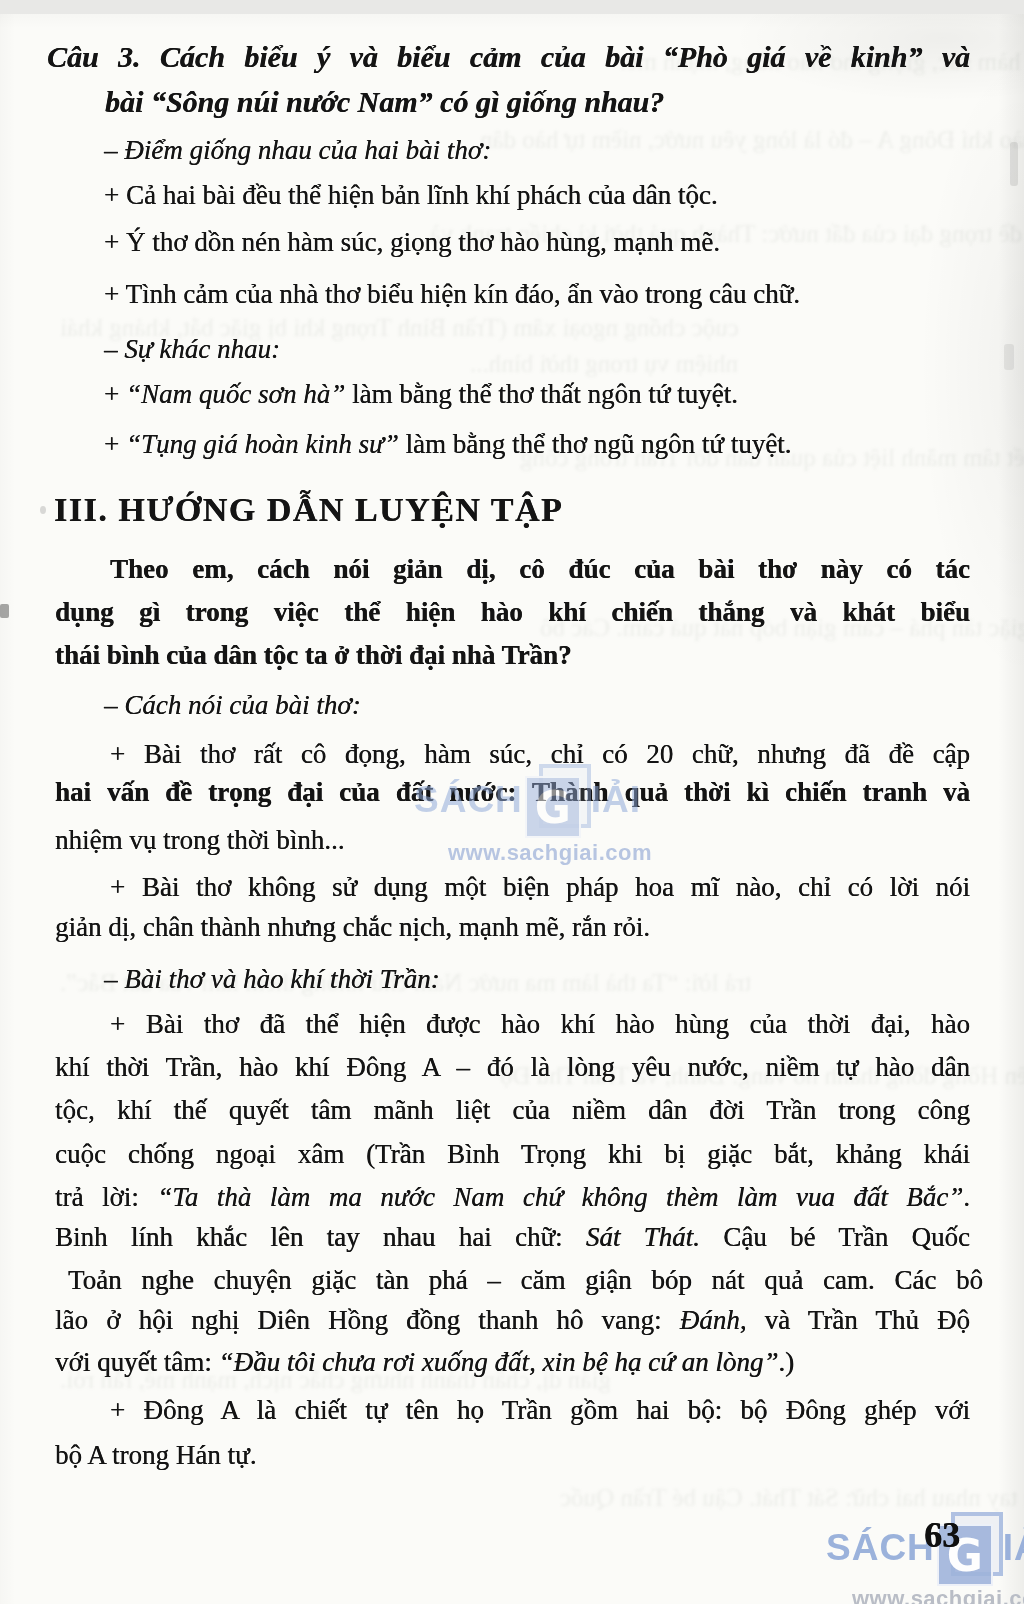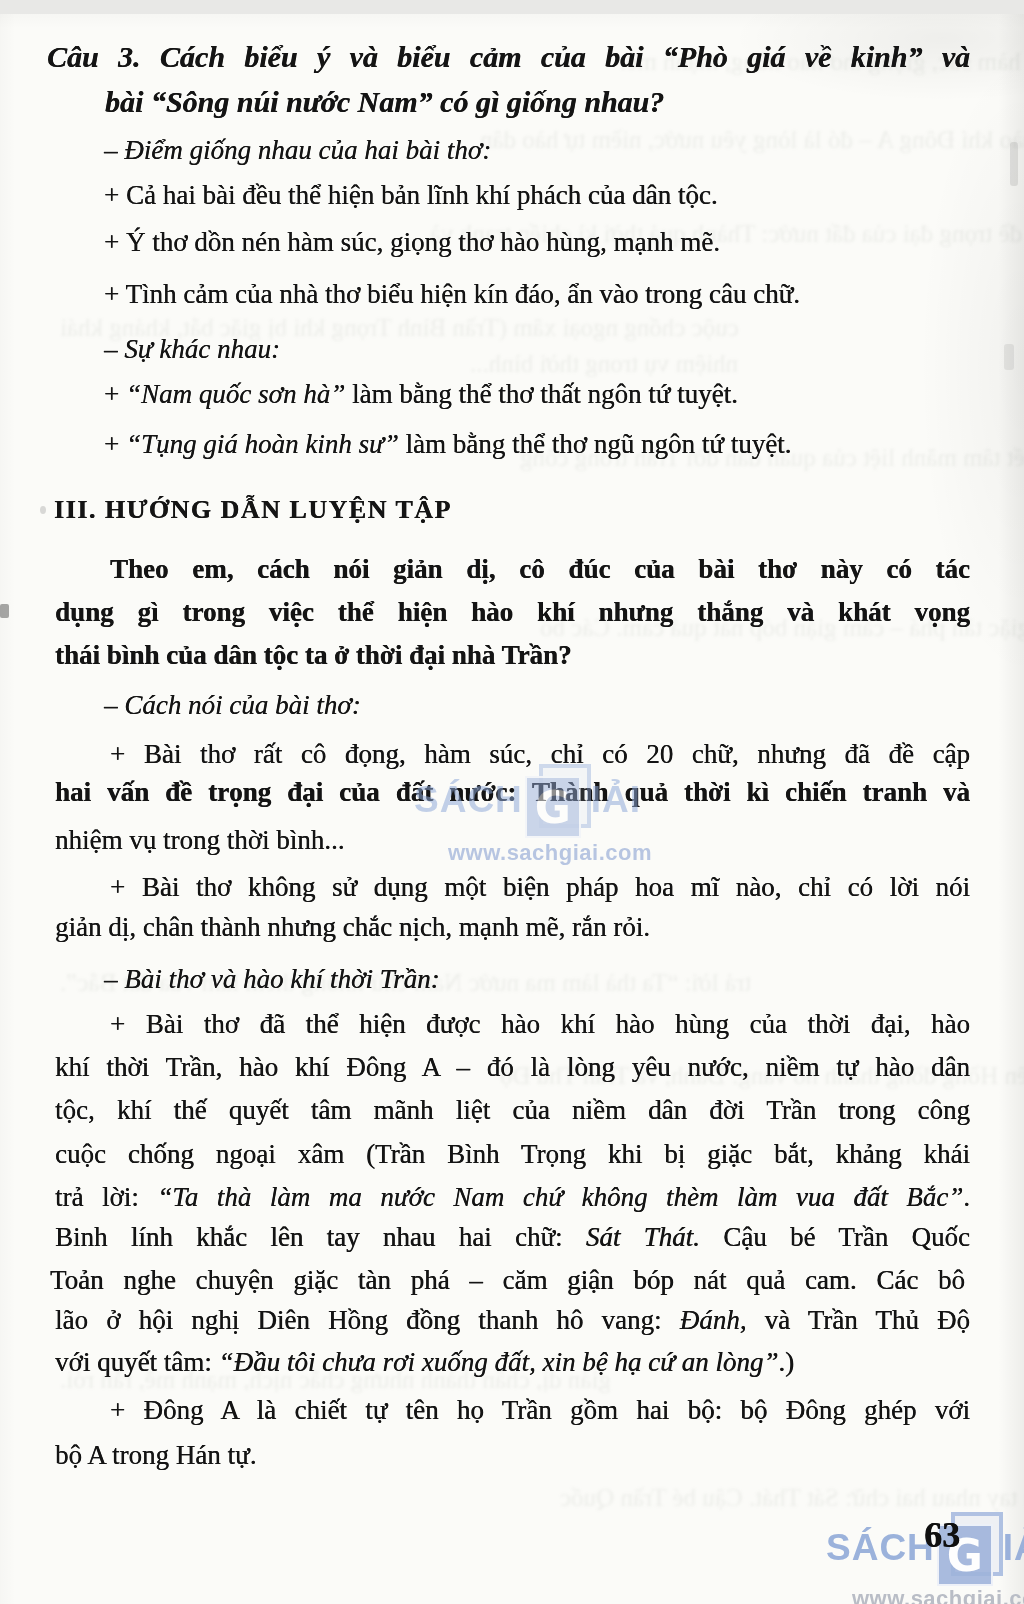--- a/index.html
+++ b/index.html
@@ -24,21 +24,21 @@
     font-size:27px;
     line-height:38px;
     white-space:nowrap;
     text-shadow:0.35px 0 0 currentColor; 
     text-align:right;
   }
   .tline.just{white-space:normal;text-align:justify;text-align-last:justify;}
   .tline.b{font-weight:bold;}
   .tline.i{font-style:italic;}
   .tline .i{font-style:italic;}
-  .tline.hd{font-size:26px;font-weight:bold;letter-spacing:1.5px;line-height:40px;}
+  .tline.hd{font-size:34px;font-weight:bold;letter-spacing:1.5px;line-height:40px;}
   .tline.q{font-size:30px;line-height:42px;}
   
   .ghost{
     position:absolute;
     transform:scaleX(-1);
     filter:blur(1.8px);
     color:rgba(85,95,85,0.085);
     font-size:25px;
     white-space:nowrap;
     pointer-events:none;
@@ -114,36 +114,36 @@
       <div class="tline b i q" style="left: 105px; top: 67px;"><span>bài “Sông núi nước Nam” có gì giống nhau?</span></div>
       <div class="tline i" style="left: 104px; top: 117px;"><span>– Điểm giống nhau của hai bài thơ:</span></div>
       <div class="tline" style="left: 104px; top: 162px;"><span>+ Cả hai bài đều thể hiện bản lĩnh khí phách của dân tộc.</span></div>
       <div class="tline" style="left: 104px; top: 209px;"><span>+ Ý thơ dồn nén hàm súc, giọng thơ hào hùng, mạnh mẽ.</span></div>
       <div class="tline" style="left: 104px; top: 261px;"><span>+ Tình cảm của nhà thơ biểu hiện kín đáo, ẩn vào trong câu chữ.</span></div>
       <div class="tline i" style="left: 104px; top: 316px;"><span>– Sự khác nhau:</span></div>
       <div class="tline" style="left: 104px; top: 361px;"><span>+ </span><span class="i">“Nam quốc sơn hà”</span><span> làm bằng thể thơ thất ngôn tứ tuyệt.</span></div>
       <div class="tline" style="left: 104px; top: 411px;"><span>+ </span><span class="i">“Tụng giá hoàn kinh sư”</span><span> làm bằng thể thơ ngũ ngôn tứ tuyệt.</span></div>
       <div class="tline hd" style="left: 54px; top: 476px;"><span>III. HƯỚNG DẪN LUYỆN TẬP</span></div>
       <div class="tline just b" style="left: 110px; top: 536px; width: 860px;"><span>Theo em, cách nói giản dị, cô đúc của bài thơ này có tác</span></div>
-      <div class="tline just b" style="left: 55px; top: 579px; width: 915px;"><span>dụng gì trong việc thể hiện hào khí nhưng thắng và khát vọng</span></div>
+      <div class="tline just b" style="left: 55px; top: 579px; width: 915px;"><span>dụng gì trong việc thể hiện hào khí chiến thắng và khát biểu</span></div>
       <div class="tline b" style="left: 55px; top: 622px;"><span>thái bình của dân tộc ta ở thời đại nhà Trần?</span></div>
       <div class="tline i" style="left: 104px; top: 672px;"><span>– Cách nói của bài thơ:</span></div>
       <div class="tline just" style="left: 110px; top: 721px; width: 860px;"><span>+ Bài thơ rất cô đọng, hàm súc, chỉ có 20 chữ, nhưng đã đề cập</span></div>
       <div class="tline just" style="left: 55px; top: 759px; width: 915px; font-weight: bold;"><span>hai vấn đề trọng đại của đất nước: Thành quả thời kì chiến tranh và</span></div>
       <div class="tline" style="left: 55px; top: 807px;"><span>nhiệm vụ trong thời bình...</span></div>
       <div class="tline just" style="left: 110px; top: 854px; width: 860px;"><span>+ Bài thơ không sử dụng một biện pháp hoa mĩ nào, chỉ có lời nói</span></div>
       <div class="tline" style="left: 55px; top: 894px;"><span>giản dị, chân thành nhưng chắc nịch, mạnh mẽ, rắn rỏi.</span></div>
       <div class="tline i" style="left: 104px; top: 946px;"><span>– Bài thơ và hào khí thời Trần:</span></div>
       <div class="tline just" style="left: 110px; top: 991px; width: 860px;"><span>+ Bài thơ đã thể hiện được hào khí hào hùng của thời đại, hào</span></div>
       <div class="tline just" style="left: 55px; top: 1034px; width: 915px;"><span>khí thời Trần, hào khí Đông A – đó là lòng yêu nước, niềm tự hào dân</span></div>
       <div class="tline just" style="left: 55px; top: 1077px; width: 915px;"><span>tộc, khí thế quyết tâm mãnh liệt của niềm dân đời Trần trong công</span></div>
       <div class="tline just" style="left: 55px; top: 1121px; width: 915px;"><span>cuộc chống ngoại xâm (Trần Bình Trọng khi bị giặc bắt, khảng khái</span></div>
       <div class="tline just" style="left: 55px; top: 1164px; width: 915px;"><span>trả lời: </span><span class="i">“Ta thà làm ma nước Nam chứ không thèm làm vua đất Bắc”</span><span>.</span></div>
       <div class="tline just" style="left: 55px; top: 1204px; width: 915px;"><span>Binh lính khắc lên tay nhau hai chữ: </span><span class="i">Sát Thát.</span><span> Cậu bé Trần Quốc</span></div>
-      <div class="tline just" style="left: 50px; top: 1247px; width: 915px;"><span>Toản nghe chuyện giặc tàn phá – căm giận bóp nát quả cam. Các bô</span></div>
+      <div class="tline just" style="left: 68px; top: 1247px; width: 915px;"><span>Toản nghe chuyện giặc tàn phá – căm giận bóp nát quả cam. Các bô</span></div>
       <div class="tline just" style="left: 55px; top: 1287px; width: 915px;"><span>lão ở hội nghị Diên Hồng đồng thanh hô vang: </span><span class="i">Đánh,</span><span> và Trần Thủ Độ</span></div>
       <div class="tline" style="left: 55px; top: 1329px;"><span>với quyết tâm: </span><span class="i">“Đầu tôi chưa rơi xuống đất, xin bệ hạ cứ an lòng”</span><span>.)</span></div>
       <div class="tline just" style="left: 110px; top: 1377px; width: 860px;"><span>+ Đông A là chiết tự tên họ Trần gồm hai bộ: bộ Đông ghép với</span></div>
       <div class="tline" style="left: 55px; top: 1422px;"><span>bộ A trong Hán tự.</span></div>
     </div>
 
   <div class="wm wm-mid">
     <span class="wm-text">SÁCH</span>
     <span class="wm-logo">
       <span class="wm-logo-back"></span>

